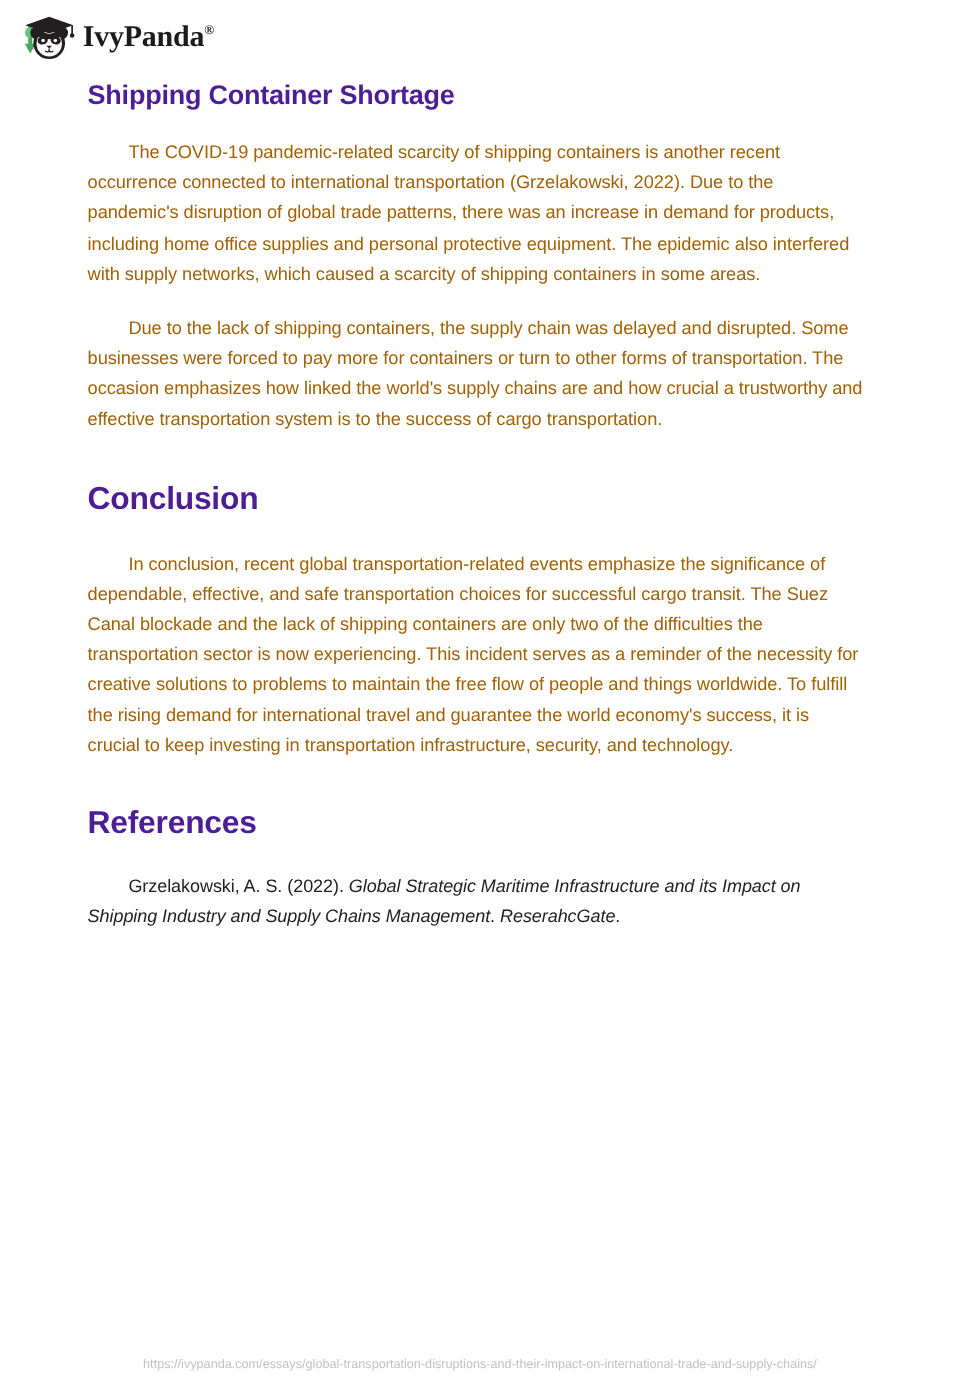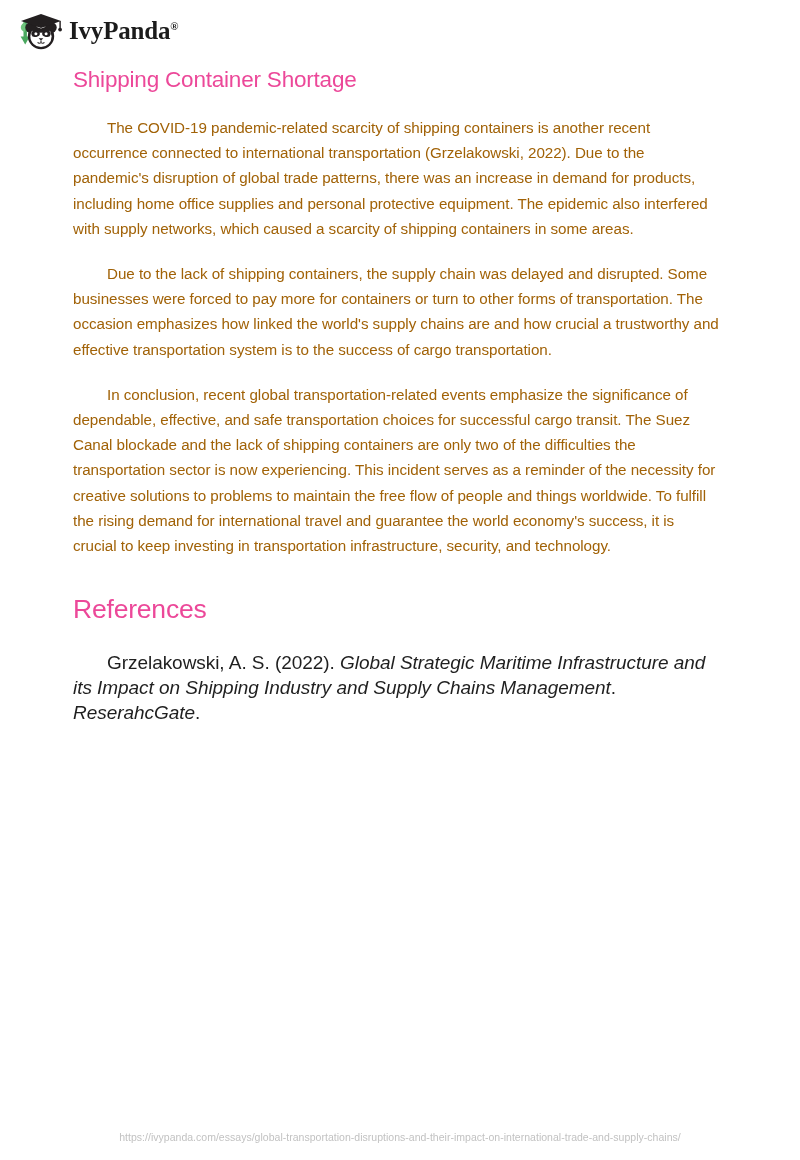--- a/index.html
+++ b/index.html
@@ -66,22 +66,22 @@
   
   .doc {
     position: absolute;
     left: 73px;
     top: 66px;
     width: 648px;
   }
 
   h1.section-heading {
     font-size: 22.5px;
-    font-weight: 400;
-    color: #ec4899;
+    font-weight: 700;
+    color: #4c1d95;
     margin: 0 0 22px 0;
     line-height: 1.2;
     letter-spacing: -0.2px;
   }
   h1.section-heading.big {
     font-size: 26.5px;
     margin: 38px 0 26px 0;
   }
   h1.section-heading.refs {
     font-size: 26.5px;
@@ -92,21 +92,21 @@
     font-size: 15.2px;
     line-height: 25.2px;
     color: #a16207;
     margin: 0 0 20px 0;
     text-indent: 34px;
     text-align: left;
     letter-spacing: -0.05px;
   }
 
   p.reference {
-    font-size: 19px;
+    font-size: 15px;
     line-height: 25.2px;
     color: #1f1f1f;
     margin: 0 0 20px 0;
     text-indent: 34px;
     letter-spacing: -0.05px;
   }
   p.reference .ital { font-style: italic; }
   p.reference a.ref-link {
     font-style: italic;
     color: #2c8a7e;
@@ -176,20 +176,21 @@
 
 </div>
 
 <div class="doc">
 
   <h1 class="section-heading">Shipping Container Shortage</h1>
 
   <p class="body-par">The COVID-19 pandemic-related scarcity of shipping containers is another recent occurrence connected to international transportation (Grzelakowski, 2022). Due to the pandemic's disruption of global trade patterns, there was an increase in demand for products, including home office supplies and personal protective equipment. The epidemic also interfered with supply networks, which caused a scarcity of shipping containers in some areas.</p>
   <p class="body-par">Due to the lack of shipping containers, the supply chain was delayed and disrupted. Some businesses were forced to pay more for containers or turn to other forms of transportation. The occasion emphasizes how linked the world's supply chains are and how crucial a trustworthy and effective transportation system is to the success of cargo transportation.</p>
 
+  <h1 class="section-heading big">Conclusion</h1>
 
   <p class="body-par">In conclusion, recent global transportation-related events emphasize the significance of dependable, effective, and safe transportation choices for successful cargo transit. The Suez Canal blockade and the lack of shipping containers are only two of the difficulties the transportation sector is now experiencing. This incident serves as a reminder of the necessity for creative solutions to problems to maintain the free flow of people and things worldwide. To fulfill the rising demand for international travel and guarantee the world economy's success, it is crucial to keep investing in transportation infrastructure, security, and technology.</p>
 
   <h1 class="section-heading refs">References</h1>
 
   <p class="reference">
     <span>Grzelakowski, A. S. (2022). </span><span class="ital">Global Strategic Maritime Infrastructure and its Impact on Shipping Industry and Supply Chains Management</span><span>. </span><span class="ital">ReserahcGate</span><span>.</span>
   </p>
 
 

